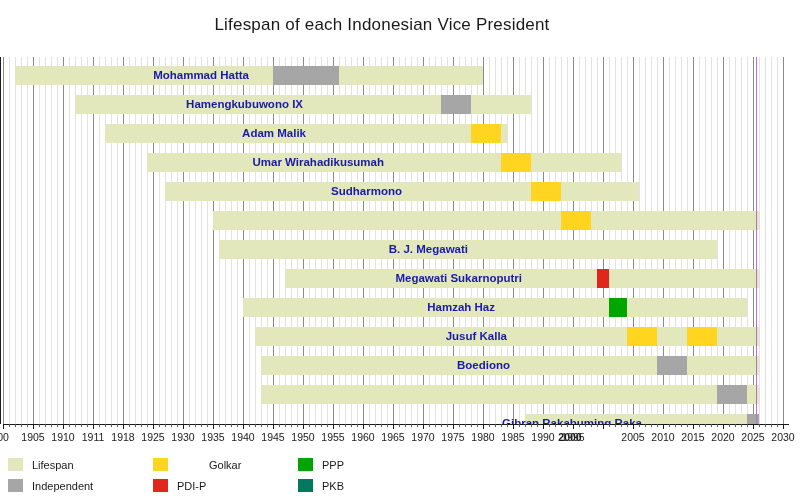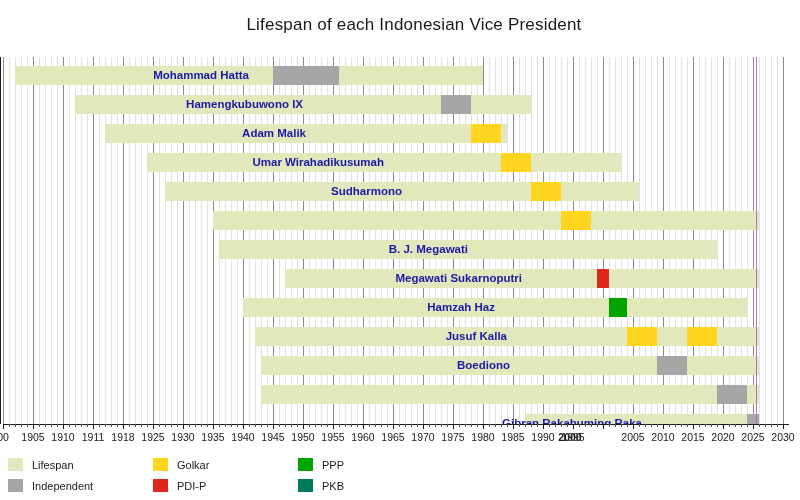--- a/index.html
+++ b/index.html
@@ -5,21 +5,21 @@
   html,body{margin:0;padding:0;}
   body{
     width:800px;height:500px;background:#ffffff;
     font-family:"Liberation Sans","DejaVu Sans",sans-serif;
     overflow:hidden;position:relative;
   }
   #chart-root{position:relative;width:800px;height:500px;}
 
   .title{
     position:absolute;left:0;top:15px;width:764px;text-align:center;
-    font-size:17px;color:#1a1a1a;letter-spacing:.2px;margin-left:32px;
+    font-size:17px;color:#1a1a1a;letter-spacing:.2px;
   }
 
   
   .plot{
     position:absolute;left:3px;top:57px;width:786px;height:367px;
     background:#ffffff;overflow:hidden;
   }
   .gridlayer{position:absolute;inset:0;}
   .gline{position:absolute;top:0;bottom:0;width:1px;background:#e2e2e2;}
   .gline.major{background:#8a8a8a;}
@@ -425,21 +425,21 @@
 
   <div class="legend" id="legend">
       <div class="legitem" style="left: 0px; top: 0px;">
         <span class="swatch" style="background: rgb(226, 232, 188);"></span>
         <span class="legtext">Lifespan</span>
       </div>
       <div class="legitem" style="left: 0px; top: 21px;">
         <span class="swatch" style="background: rgb(166, 166, 166);"></span>
         <span class="legtext">Independent</span>
       </div>
-      <div class="legitem" style="left: 145px; top: 0px;">
+      <div class="legitem" style="left: 145px; top: 0px; gap: 32px;">
         <span class="swatch" style="background: rgb(255, 213, 32);"></span>
         <span class="legtext">Golkar</span>
       </div>
       <div class="legitem" style="left: 145px; top: 21px;">
         <span class="swatch" style="background: rgb(225, 38, 28);"></span>
         <span class="legtext">PDI-P</span>
       </div>
       <div class="legitem" style="left: 290px; top: 0px;">
         <span class="swatch" style="background: rgb(0, 165, 0);"></span>
         <span class="legtext">PPP</span>

